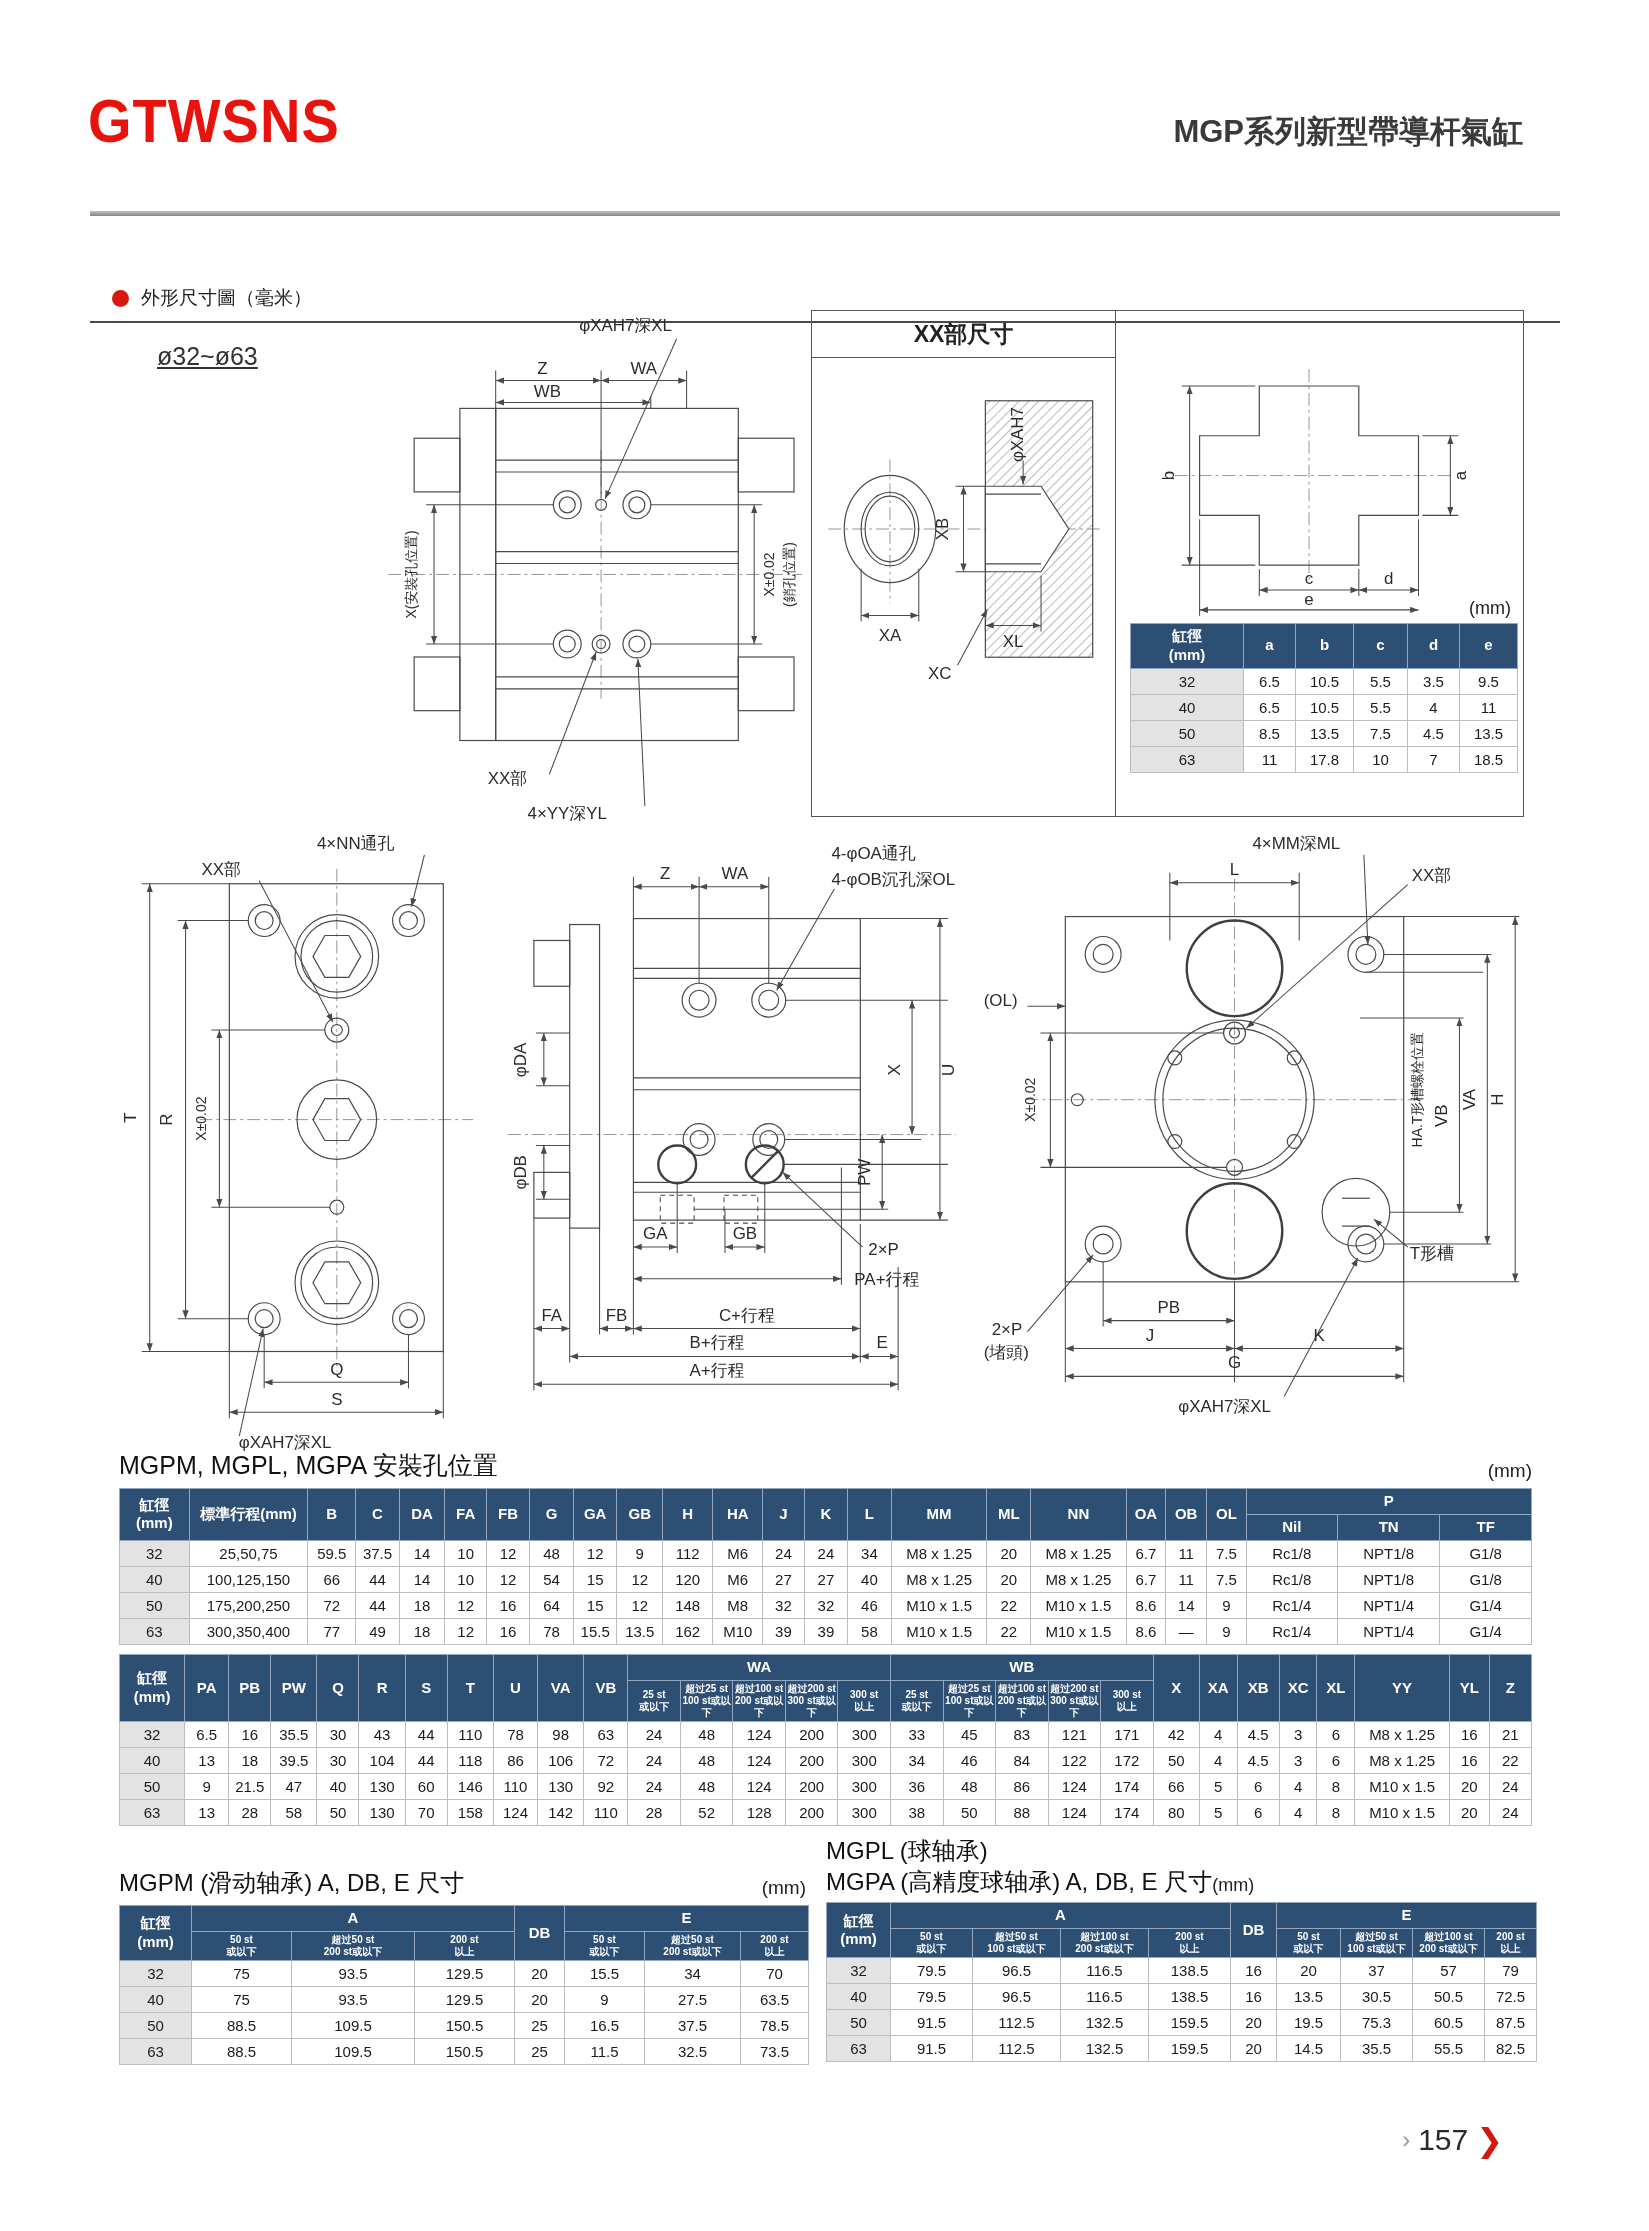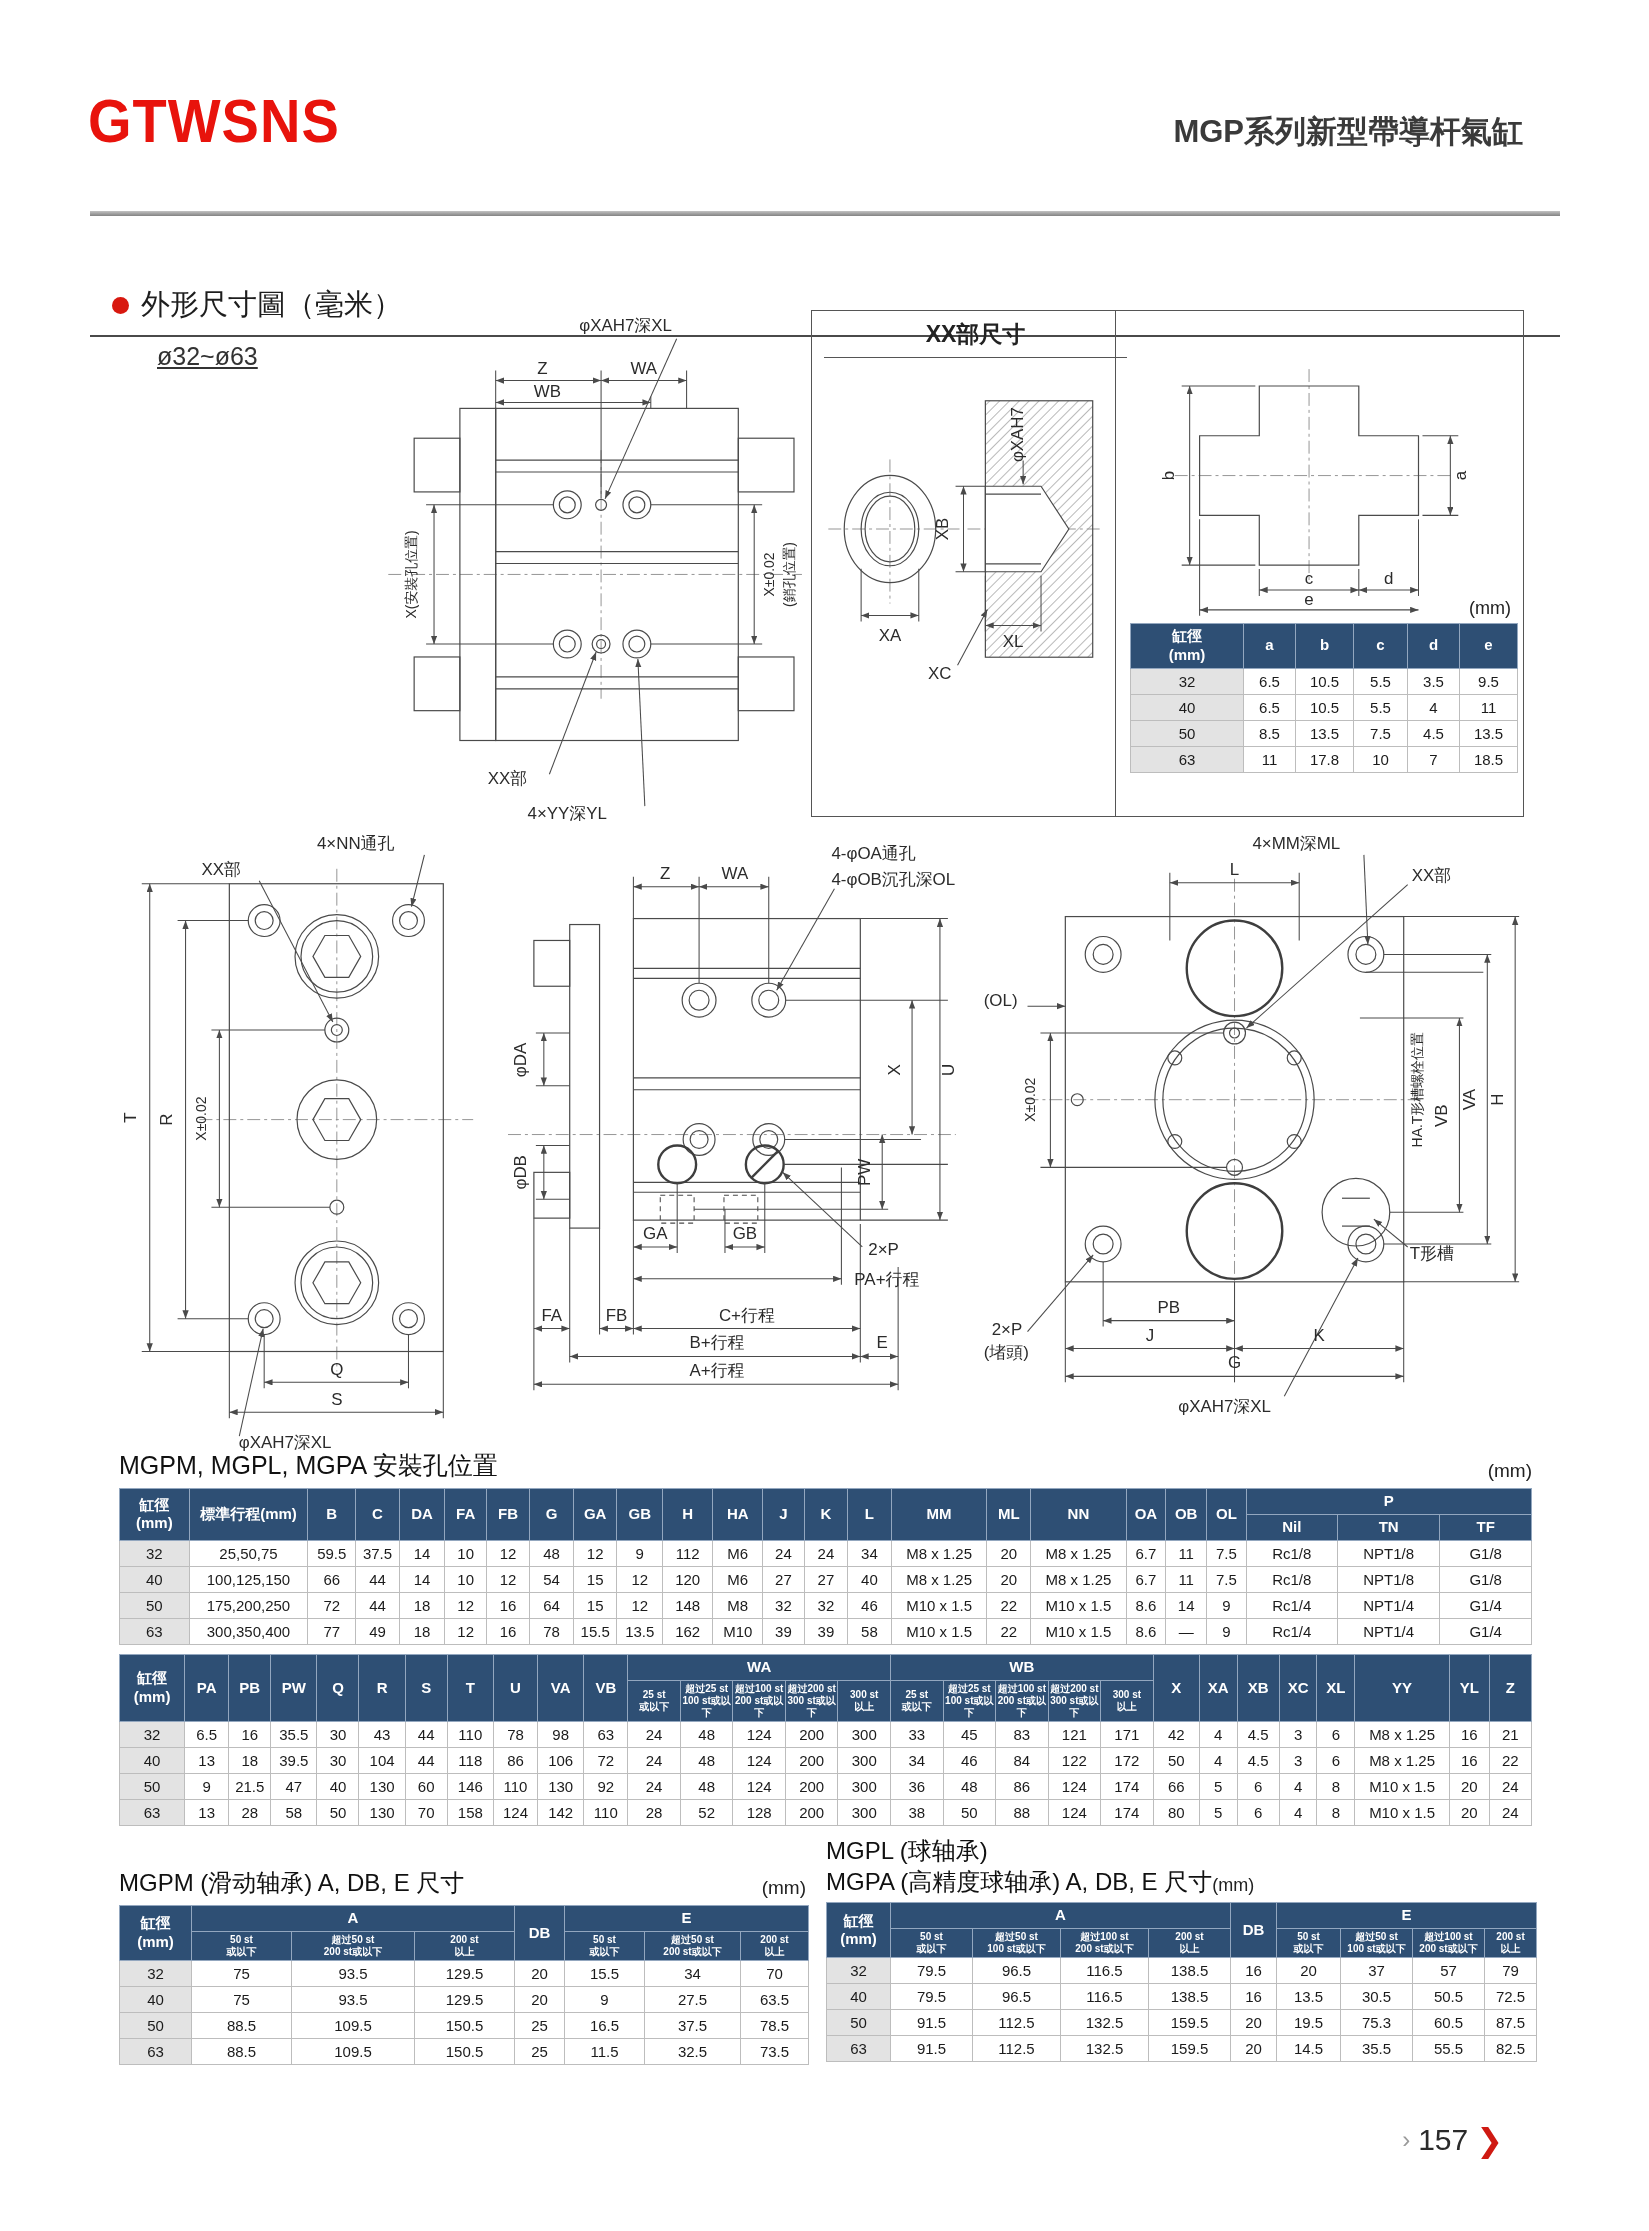--- a/index.html
+++ b/index.html
@@ -4,41 +4,41 @@
 <style>
   html,body{margin:0;padding:0;background:#fff;}
   body{font-family:"Liberation Sans","DejaVu Sans",sans-serif;color:#222;}
   .page{position:relative;width:1650px;height:2232px;background:#fff;overflow:hidden;}
   .abs{position:absolute;}
   .logo{left:88px;top:86px;font-size:56px;font-weight:900;letter-spacing:1px;color:#e8130c;transform:scaleY(1.08);transform-origin:left top;}
   .doc-title{top:111px;right:127px;font-size:31px;font-weight:bold;color:#3a3a3a;}
   .rule{left:90px;right:90px;top:211px;height:5px;background:linear-gradient(#c2c2c2,#838383);}
   .sec-head{left:90px;right:90px;top:285px;border-bottom:2px solid #4a4a4a;padding-bottom:10px;display:flex;align-items:center;}
   .sec-dot{width:17px;height:17px;border-radius:50%;background:#d8180f;margin:0 12px 0 22px;}
-  .sec-title{font-size:29px;color:#1d1d1d;}
+  .sec-title{font-size:19px;color:#1d1d1d;}
   .bore-range{left:157px;top:342px;font-size:25px;color:#333;text-decoration:underline;}
   .footer{top:2121px;right:147px;font-size:30px;display:flex;align-items:center;gap:8px;}
   .footer .pre{color:#9a9a9a;font-size:24px;}
   .footer .pg{color:#2a2a2a;}
   .footer .arr{color:#cf1a12;font-weight:bold;font-size:32px;}
   
   table.dt{border-collapse:collapse;table-layout:fixed;width:100%;border:1px solid #6d6d6d;}
   table.dt th{background:#2e4f74;color:#fff;font-weight:bold;border:1px solid #93a7bf;font-size:15px;padding:3px 1px;white-space:pre-line;line-height:1.25;}
   table.dt th.sub{font-size:10px;font-weight:bold;padding:2px 0;line-height:1.2;}
   table.dt td{border:1px solid #bdbdbd;text-align:center;font-size:15px;padding:4px 1px;color:#1b1b1b;background:#fff;}
   table.dt tbody td:first-child{background:#e3e3e3;}
   .tbl-title{display:flex;justify-content:space-between;align-items:flex-end;margin-bottom:6px;font-size:25px;color:#111;}
   .tbl-title .unit{font-size:19px;color:#222;}
   .t-tslot td{font-size:17px;padding:6px 1px;}
   .t-tslot th{font-size:17px;}
   
   .box{left:811px;top:310px;width:711px;height:505px;border:1.5px solid #555;}
   .box .vdiv{position:absolute;left:303px;top:0;bottom:0;width:0;border-left:1.2px solid #555;}
   .box .hd{position:absolute;top:0;height:46px;line-height:46px;text-align:center;font-size:23px;font-weight:bold;color:#222;border-bottom:1.2px solid #555;}
-  .box .hd.l{left:12px;width:303px;}
+  .box .hd.l{left:0;width:303px;}
   .box .hd.r{left:303px;right:0;}
   .box .unit{position:absolute;right:12px;top:287px;font-size:18px;color:#222;}
   .mm-unit{font-size:18px;color:#222;}
   
   svg{overflow:visible;}
   .thin{stroke:#4a4a4a;stroke-width:1.2;fill:none;}
   .thick{stroke:#3e3e3e;stroke-width:2.4;fill:none;}
   .dimg{stroke:#4a4a4a;stroke-width:1.05;fill:none;}
   .cl{stroke:#8a8a8a;stroke-width:0.9;fill:none;stroke-dasharray:13 4 3 4;}
   .dash{stroke:#4a4a4a;stroke-width:1.05;fill:none;stroke-dasharray:5 4;}

